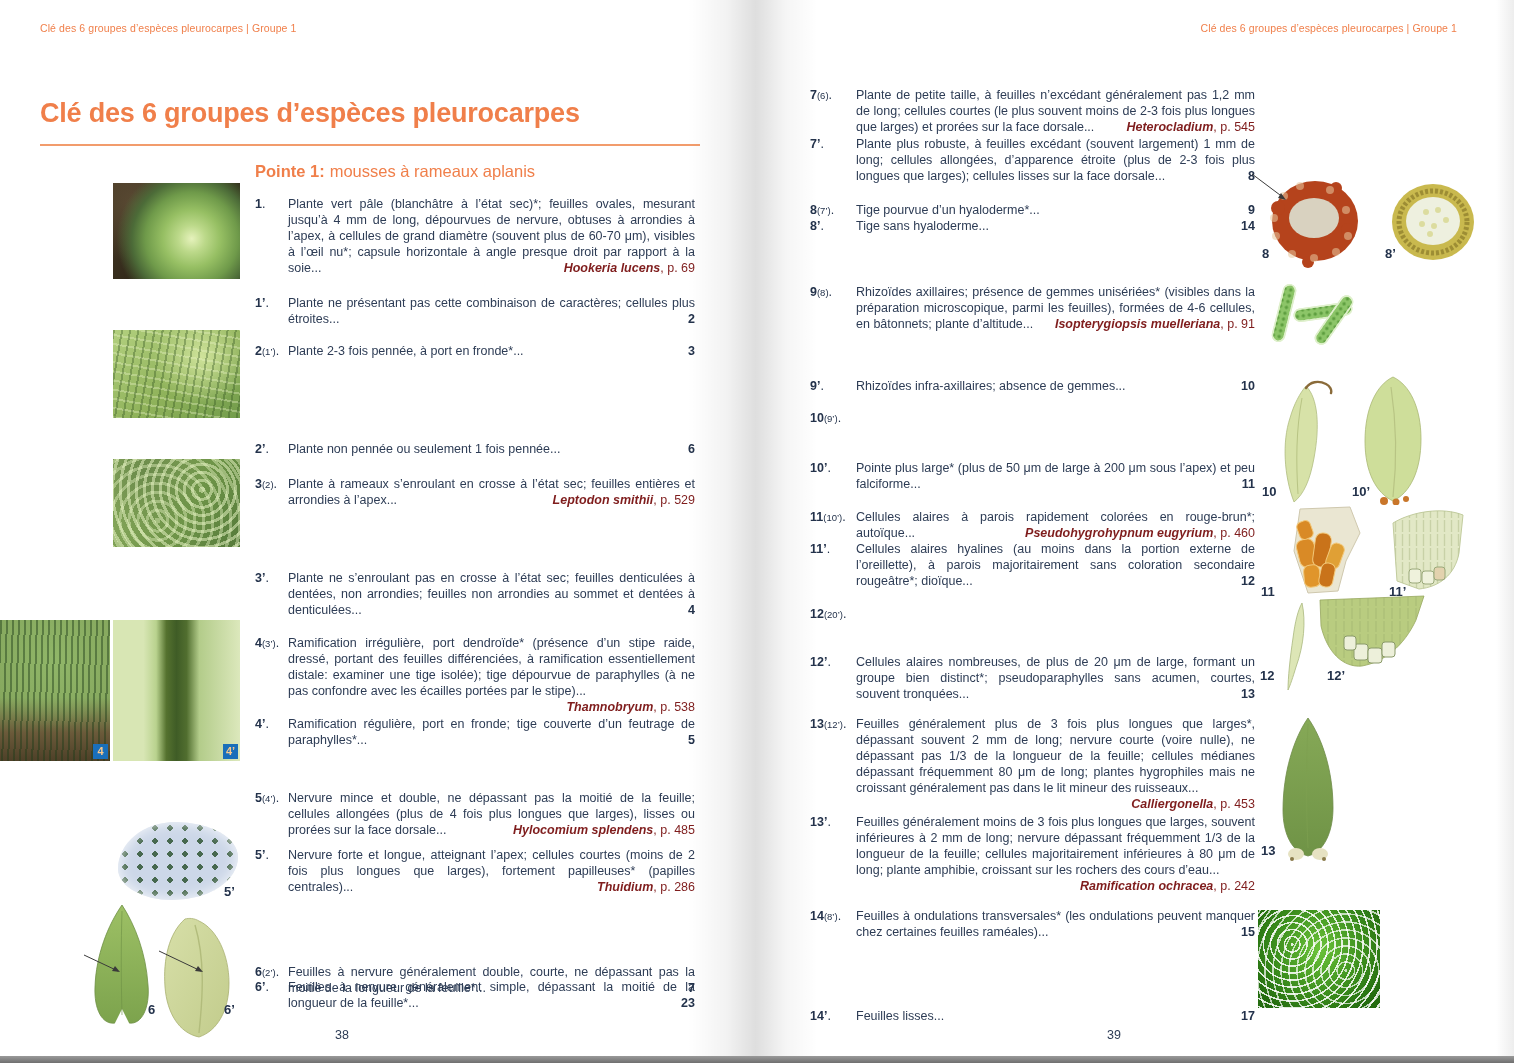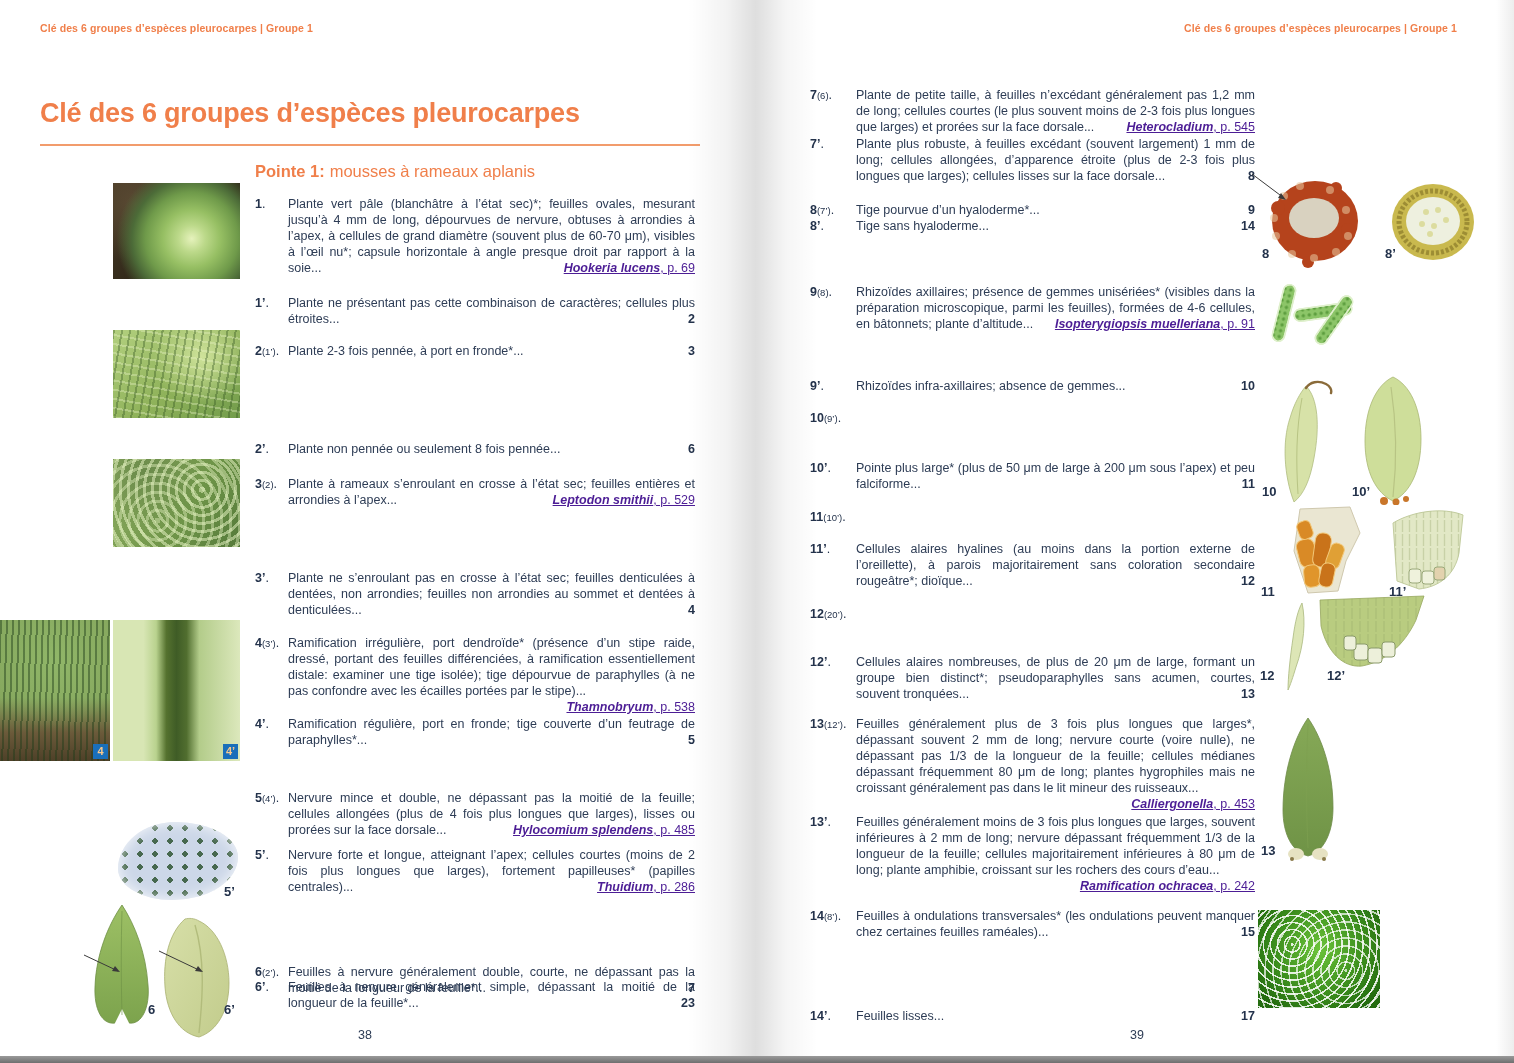--- a/index.html
+++ b/index.html
@@ -1,42 +1,42 @@
 <!DOCTYPE html>
 <html lang="fr"><head>
 <meta charset="utf-8">
 <style>
   html,body { margin:0; padding:0; background:#ffffff; }
   #spread {
     position:relative; width:1514px; height:1063px; overflow:hidden;
     background:#ffffff; font-family:"Liberation Sans", sans-serif;
   }
   
-  .rh { position:absolute; top:22px; font-size:10.5px; font-weight:700; color:#f07f4a; letter-spacing:.1px; }
+  .rh { position:absolute; top:22px; font-size:10.5px; font-weight:400; color:#f07f4a; letter-spacing:.1px; }
   .rh-l { left:40px; } .rh-r { right:57px; }
   
   .title { position:absolute; left:40px; top:98px; font-size:27px; font-weight:700; color:#f07f4a; letter-spacing:-.2px; }
   .title-rule { position:absolute; left:40px; top:144px; width:660px; height:2px; background:#f29c6c; }
   .group-head { position:absolute; left:255px; top:162px; font-size:16.5px; color:#f07f4a; }
   .group-head b { font-weight:700; margin-right:5px; }
   
   .kitem { position:absolute; font-size:12.5px; line-height:16px; color:#2d3c55; box-sizing:border-box; }
   .pl .kitem { left:255px; width:440px; padding-left:33px; }
   .pr .kitem { left:810px; width:445px; padding-left:46px; }
   .inum { position:absolute; left:0; top:0; white-space:nowrap; color:#23324b; }
   .inum b { font-weight:700; }
   .iref { font-size:9.5px; }
   .itext { text-align:justify; }
   .itext::after { content:""; display:block; clear:both; }
-  .kref { float:right; color:#4c1d95; white-space:nowrap; padding-left:10px;text-decoration:underline; }
+  .kref { float:right; color:#7f1d1d; white-space:nowrap; padding-left:10px; }
   .kref i { font-weight:700; font-style:italic; }
   .ktarget { float:right; font-weight:700; color:#23324b; padding-left:10px; }
   .knote { display:block; clear:both; text-align:right; font-style:italic; }
   
-  .pageno { position:absolute; top:1028px; width:60px; text-align:center; font-size:12.5px; color:#2d3c55; }
+  .pageno { position:absolute; top:1028px; width:60px; font-size:12.5px; color:#2d3c55; }
   .pageno-l { left:335px; } .pageno-r { left:1107px; }
   
   .fig { position:absolute; }
   .photo { position:absolute; }
   .chip { position:absolute; right:2px; bottom:2px; width:15px; height:15px; background:#1a6fba;
           color:#f8c98e; font-weight:700; font-size:11px; line-height:15px; text-align:center; }
   .figno { position:absolute; font-weight:700; font-size:13px; color:#23324b; }
   
   .gutter { position:absolute; left:688px; top:0; width:130px; height:1063px; pointer-events:none;
     background:linear-gradient(90deg, rgba(0,0,0,0) 0%, rgba(0,0,0,0.05) 30%, rgba(0,0,0,0.13) 52%, rgba(0,0,0,0.04) 75%, rgba(0,0,0,0) 100%); }
@@ -67,21 +67,21 @@
       <div class="kitem" style="top: 295px;">
         <span class="inum"><b>1’</b>.</span>
         <div class="itext"><span>Plante ne présentant pas cette combinaison de caractères; cellules plus étroites...</span><b class="ktarget">2</b></div>
       </div>
       <div class="kitem" style="top: 343px;">
         <span class="inum"><b>2</b><span class="iref">(1’)</span>.</span>
         <div class="itext"><span>Plante 2-3 fois pennée, à port en fronde*...</span><b class="ktarget">3</b></div>
       </div>
       <div class="kitem" style="top: 441px;">
         <span class="inum"><b>2’</b>.</span>
-        <div class="itext"><span>Plante non pennée ou seulement 8 fois pennée...</span><b class="ktarget">6</b></div>
+        <div class="itext"><span>Plante non pennée ou seulement 1 fois pennée...</span><b class="ktarget">6</b></div>
       </div>
       <div class="kitem" style="top: 476px;">
         <span class="inum"><b>3</b><span class="iref">(2)</span>.</span>
         <div class="itext"><span>Plante à rameaux s’enroulant en crosse à l’état sec; feuilles entières et arrondies à l’apex...</span><span class="kref"><i>Leptodon smithii</i><span>, p. 529</span></span></div>
       </div>
       <div class="kitem" style="top: 570px;">
         <span class="inum"><b>3’</b>.</span>
         <div class="itext"><span>Plante ne s’enroulant pas en crosse à l’état sec; feuilles denticulées à dentées, non arrondies; feuilles non arrondies au sommet et dentées à denticulées...</span><b class="ktarget">4</b></div>
       </div>
       <div class="kitem" style="top: 635px;">
@@ -136,20 +136,21 @@
       </div>
       <div class="kitem" style="top: 410px;">
         <span class="inum"><b>10</b><span class="iref">(9’)</span>.</span>
       </div>
       <div class="kitem" style="top: 460px;">
         <span class="inum"><b>10’</b>.</span>
         <div class="itext"><span>Pointe plus large* (plus de 50 μm de large à 200 μm sous l’apex) et peu falciforme...</span><b class="ktarget">11</b></div>
       </div>
       <div class="kitem" style="top: 509px;">
         <span class="inum"><b>11</b><span class="iref">(10’)</span>.</span>
+        <div class="itext"><span>Cellules alaires à parois rapidement colorées en rouge-brun*; autoïque...</span><span class="kref"><i>Pseudohygrohypnum eugyrium</i><span>, p. 460</span></span></div>
       </div>
       <div class="kitem" style="top: 541px;">
         <span class="inum"><b>11’</b>.</span>
         <div class="itext"><span>Cellules alaires hyalines (au moins dans la portion externe de l’oreillette), à parois majoritairement sans coloration secondaire rougeâtre*; dioïque...</span><b class="ktarget">12</b></div>
       </div>
       <div class="kitem" style="top: 606px;">
         <span class="inum"><b>12</b><span class="iref">(20’)</span>.</span>
       </div>
       <div class="kitem" style="top: 654px;">
         <span class="inum"><b>12’</b>.</span>

